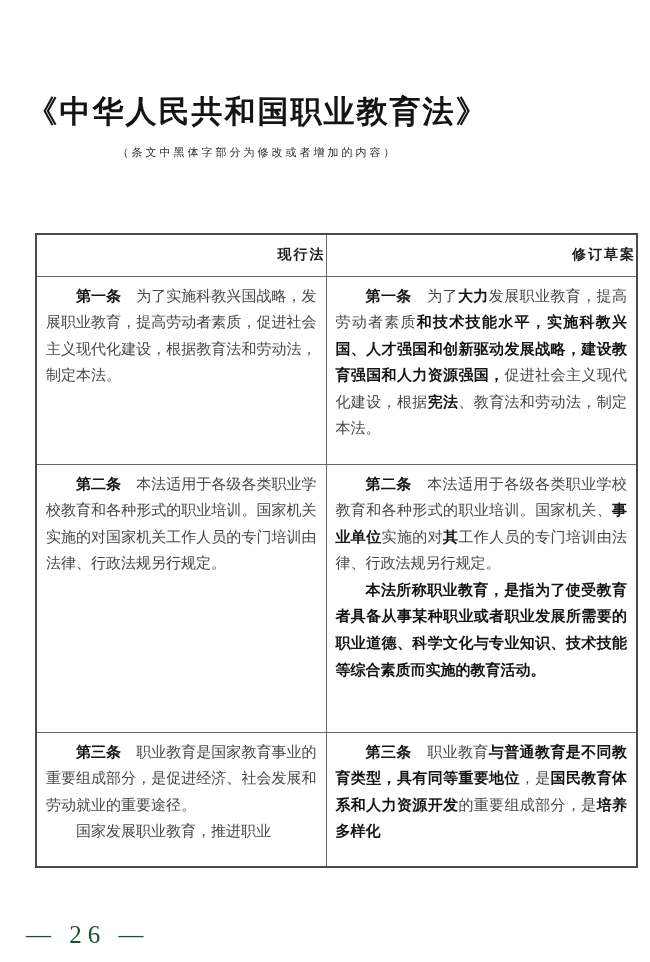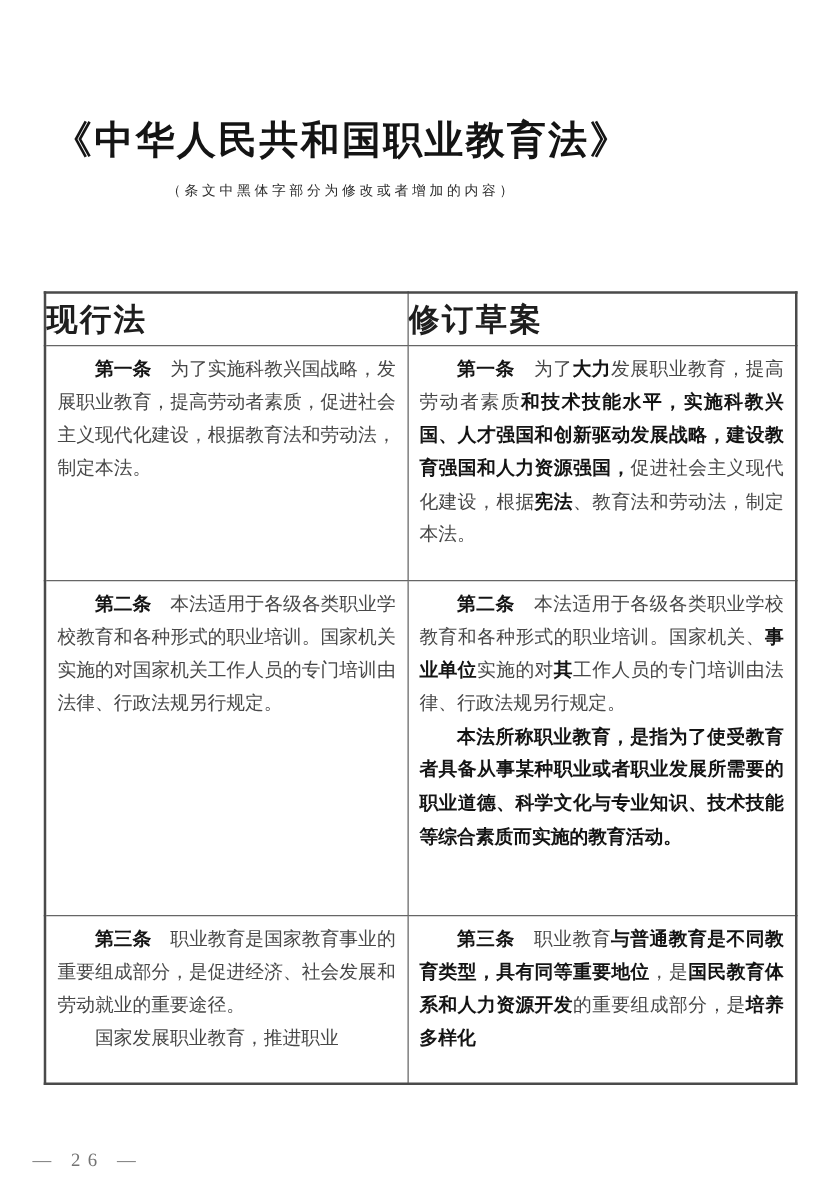--- a/index.html
+++ b/index.html
@@ -4,60 +4,60 @@
 <style>
   * { margin:0; padding:0; box-sizing:border-box; }
   html,body { width:650px; height:962px; }
   body {
     position:relative;
     background:#ffffff;
     font-family:"Liberation Serif", serif;
     color:#1a1a1a;
     overflow:hidden;
   }
-  .title-block { position:absolute; top:88px; left:16px; width:515px; text-align:center; }
+  .title-block { position:absolute; top:88px; left:0; width:515px; text-align:center; }
   .title-line {
     font-size:31px; font-weight:700; color:#141414;
     line-height:47px; letter-spacing:2px;
   }
   .subtitle {
     margin-top:10px; font-size:11px; color:#2b2b2b;
     letter-spacing:3px; font-style:normal;
   }
   table.cmp {
     position:absolute; left:35px; top:233px;
     width:601px; table-layout:fixed;
     border-collapse:collapse;
     border:2px solid #4a4a4a;
   }
   table.cmp td {
     border:1px solid #666;
     overflow:hidden;
   }
   tr.head-row td, tr.chapter-row td {
-    height:42px; text-align:left; vertical-align:middle;
+    height:42px; text-align:right; vertical-align:middle;
     font-family:"Liberation Sans", sans-serif;
-    font-weight:700; font-size:25px; color:#1e1e1e;
+    font-weight:700; font-size:14px; color:#1e1e1e;
     letter-spacing:2px;
   }
   tr.article-row td {
     vertical-align:top;
     padding:6px 9px 0 9px;
     font-size:15px; line-height:26.6px;
     text-align:justify;
   }
   tr.article-row td p {
     text-indent:2em;
     text-align:justify;
   }
   .r { color:#474747; font-family:"Liberation Serif", serif; }
   .b { color:#141414; font-weight:700; font-family:"Liberation Sans", sans-serif; }
   .page-number {
     position:absolute; left:26px; top:921px;
-    font-size:15px; color:#737373; letter-spacing:6px;
+    font-size:25px; color:#14532d; letter-spacing:6px;
   }
 </style>
 </head>
 <body>
 
 <div class="title-block">
   <div class="title-line">《中华人民共和国职业教育法》</div>
   <div class="subtitle">（条文中黑体字部分为修改或者增加的内容）</div>
 </div>
 

